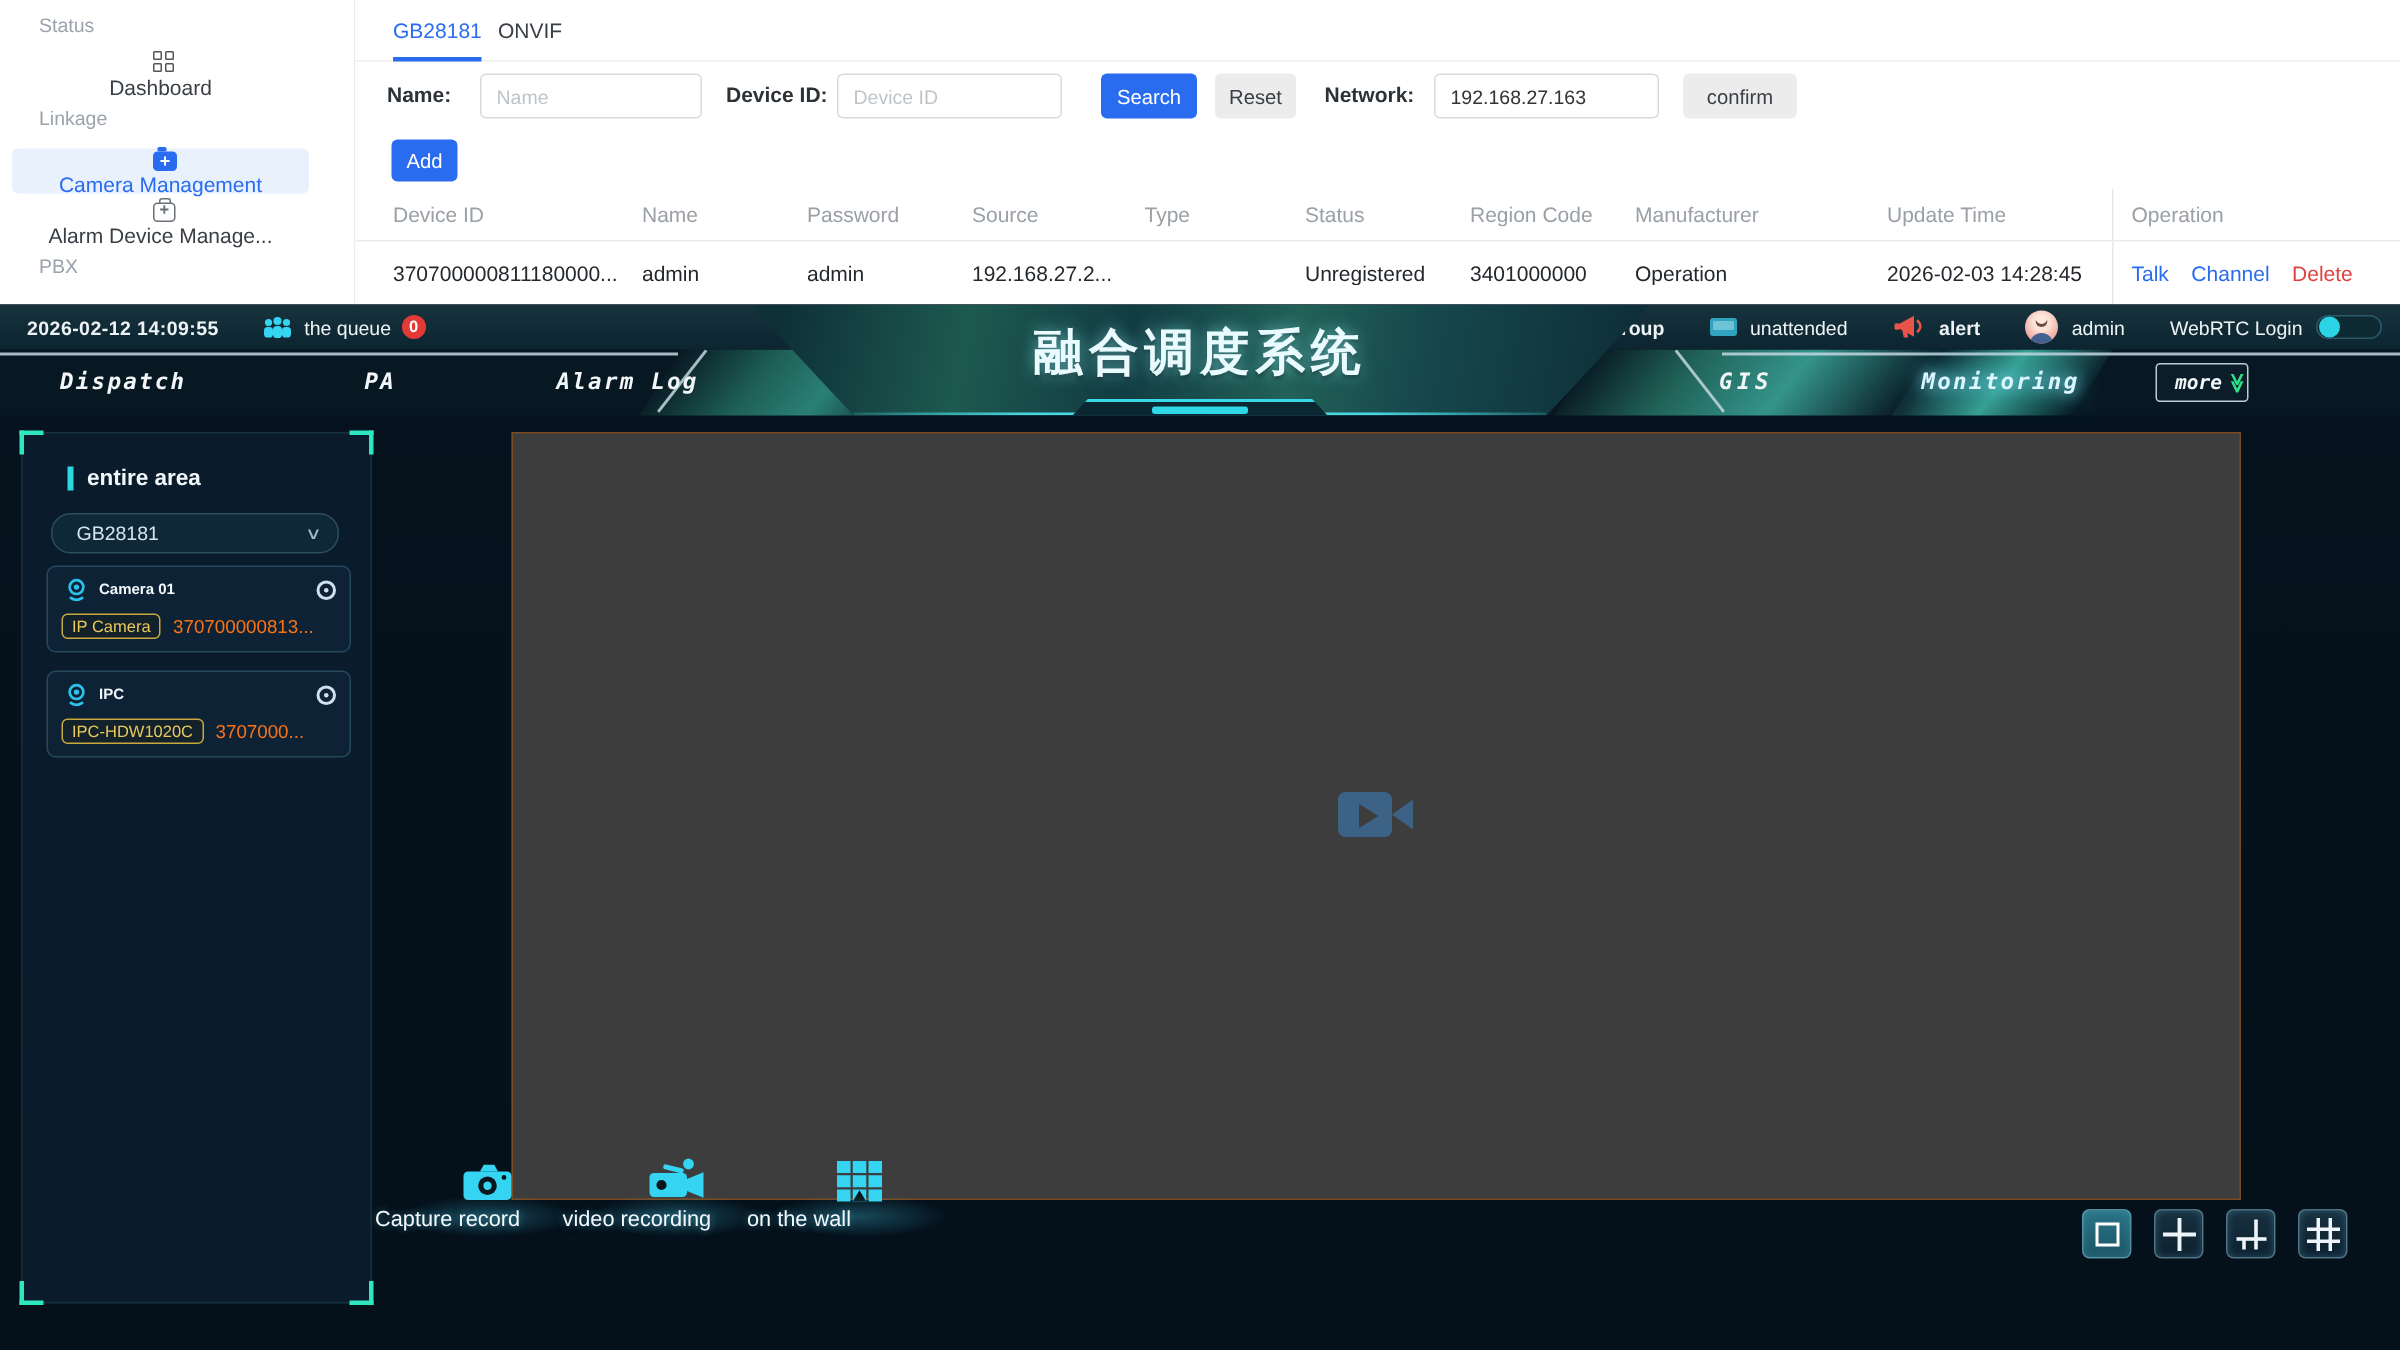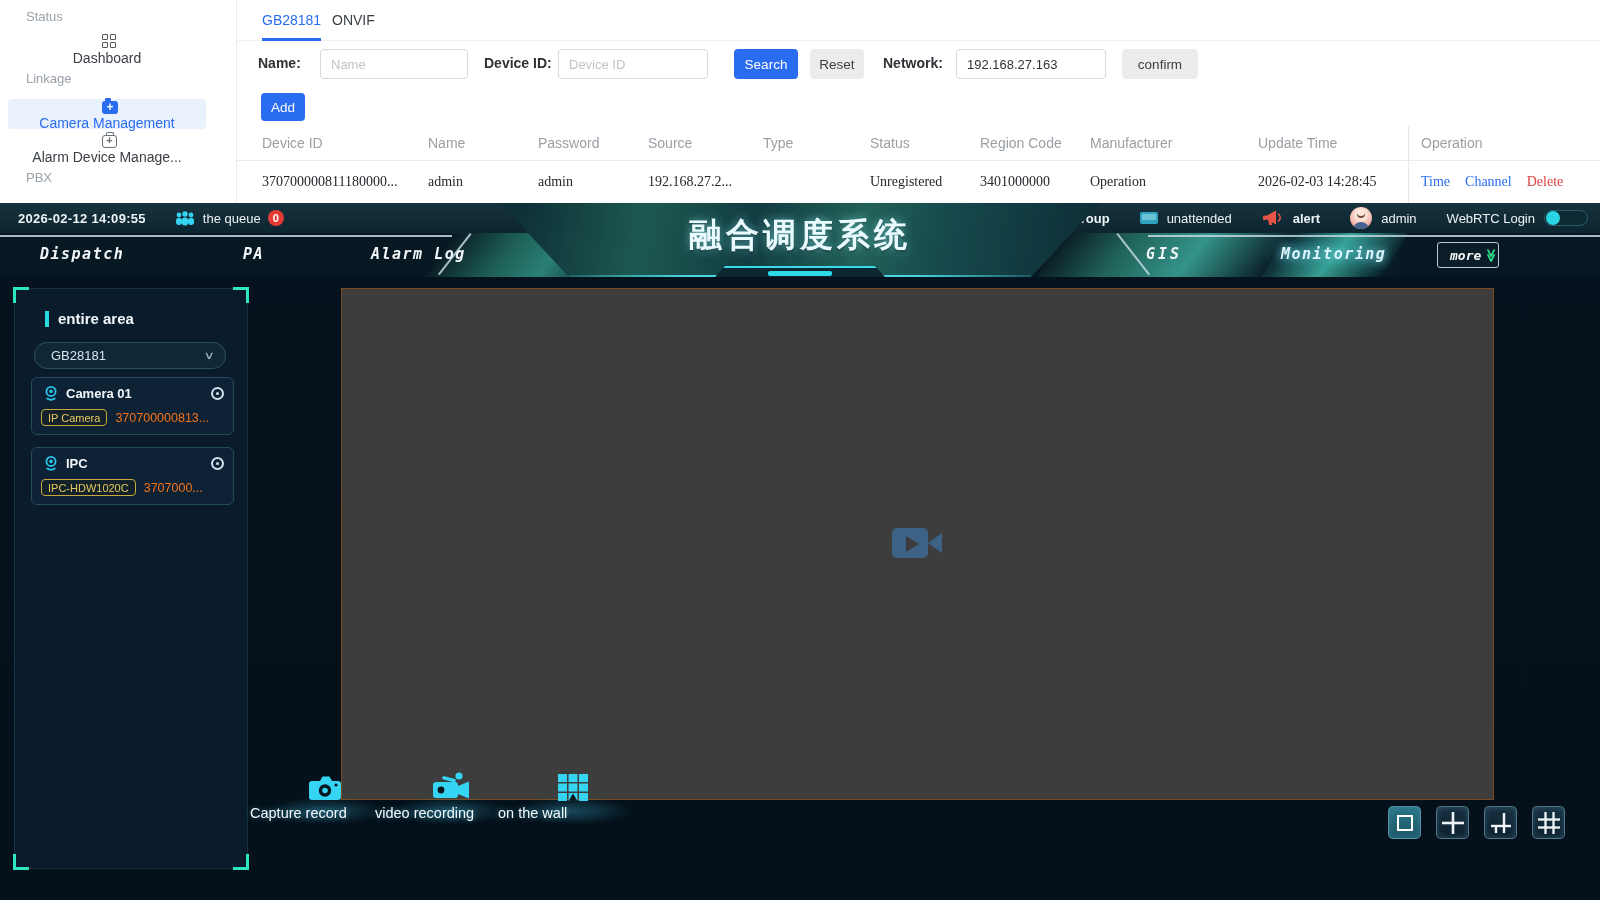--- a/index.html
+++ b/index.html
@@ -38,21 +38,21 @@
   .btn { position:absolute; top:0; height:30px; border:none; border-radius:4px; font-size:13.5px; cursor:pointer;
          font-family:"Liberation Sans",sans-serif; }
   .btn-blue { background:#2a6cf0; color:#fff; }
   .btn-gray { background:#ececec; color:#3a3f45; }
 
   .addbtn { position:absolute; left:24px; top:93px; width:44px; height:28px; }
 
   .ltable { position:absolute; left:0; top:126px; width:1363px; }
   .trow { display:grid; grid-template-columns:191px 110px 110px 115px 107px 110px 110px 168px 150px 1fr; align-items:center; }
   .thead { height:35px; color:#9aa0a6; font-size:14px; border-bottom:1px solid #ebebeb; }
-  .tbody { height:42px; color:#24282c; font-size:14px;font-family:Liberation Serif, serif; }
+  .tbody { height:42px; color:#24282c; font-size:14px; }
   .trow > div { white-space:nowrap; overflow:hidden; }
   .trow > div:first-child { padding-left:25px; }
   .opcell { border-left:1px solid #e8e8e8; padding-left:12px; align-self:stretch; display:flex; align-items:center; overflow:visible !important; }
   .oplink { font-size:14px; margin-right:15px; cursor:pointer; color:#2a6cf0; white-space:nowrap; }
   .oplink.danger { color:#e04040; margin-right:0; }
 
   
   .dark { position:absolute; left:0; top:203px; width:1600px; height:697px;
           background:linear-gradient(180deg,#05131e 0%,#04101a 100%); overflow:hidden; }
 
@@ -107,21 +107,21 @@
   .ptitle { position:absolute; left:30px; top:21px; display:flex; align-items:center; gap:9px; }
   .ptitle .bar { width:4px; height:16px; background:#2ad8e0; }
   .ptitle .ttl { color:#f2f8fa; font-size:15px; font-weight:bold; }
   .pselect { position:absolute; left:19px; top:53px; width:192px; height:27px; border:1px solid #2c4f60;
              border-radius:13px; background:#0f2838; color:#d5e4ec; font-size:13px; display:flex;
              align-items:center; padding:0 12px 0 16px; cursor:pointer; }
   .pselect .chevd { margin-left:auto; color:#9fb6c2; font-size:11px; transform:scaleX(1.4); }
   .dcard { position:absolute; left:16px; width:203px; height:58px; background:#0d2235; border:1px solid #254a5e;
            border-radius:6px; cursor:pointer; }
   .dcard .r1 { position:absolute; left:11px; top:7px; display:flex; align-items:center; gap:7px; }
-  .dname { color:#f2f8fa; font-size:13px; font-weight:bold; }
+  .dname { color:#f2f8fa; font-size:10px; font-weight:bold; }
   .target { position:absolute; right:9px; top:9px; width:13px; height:13px; border:2px solid #cfe0ee; border-radius:50%; }
   .target::before { content:""; position:absolute; left:3px; top:3px; width:3px; height:3px; border-radius:50%; background:#cfe0ee; }
   .dcard .r2 { position:absolute; left:9px; top:31px; display:flex; align-items:center; gap:8px; white-space:nowrap; }
   .dbadge { border:1px solid #c9a83e; color:#e8c85c; border-radius:4px; font-size:11px; padding:1.5px 6px; background:rgba(40,35,10,.25); }
   .did { color:#f97316; font-size:12.5px; }
 
   
   .video { position:absolute; left:341px; top:85px; width:1153px; height:512px; background:#3d3d3d;
            border:1px solid #7a4a20; z-index:1; }
   .vicon { position:absolute; left:50%; top:50%; transform:translate(-50%,-50%); width:52px; height:38px; }
@@ -216,21 +216,21 @@
         <div>370700000811180000...</div>
         <div>admin</div>
         <div>admin</div>
         <div>192.168.27.2...</div>
         <div></div>
         <div>Unregistered</div>
         <div>3401000000</div>
         <div>Operation</div>
         <div>2026-02-03 14:28:45</div>
         <div class="opcell">
-          <span class="oplink">Time</span>
+          <span class="oplink">Talk</span>
           <span class="oplink">Channel</span>
           <span class="oplink danger">Delete</span>
         </div>
       </div>
     </div>
   </div>
 </div>
 
 <div class="dark">
 

